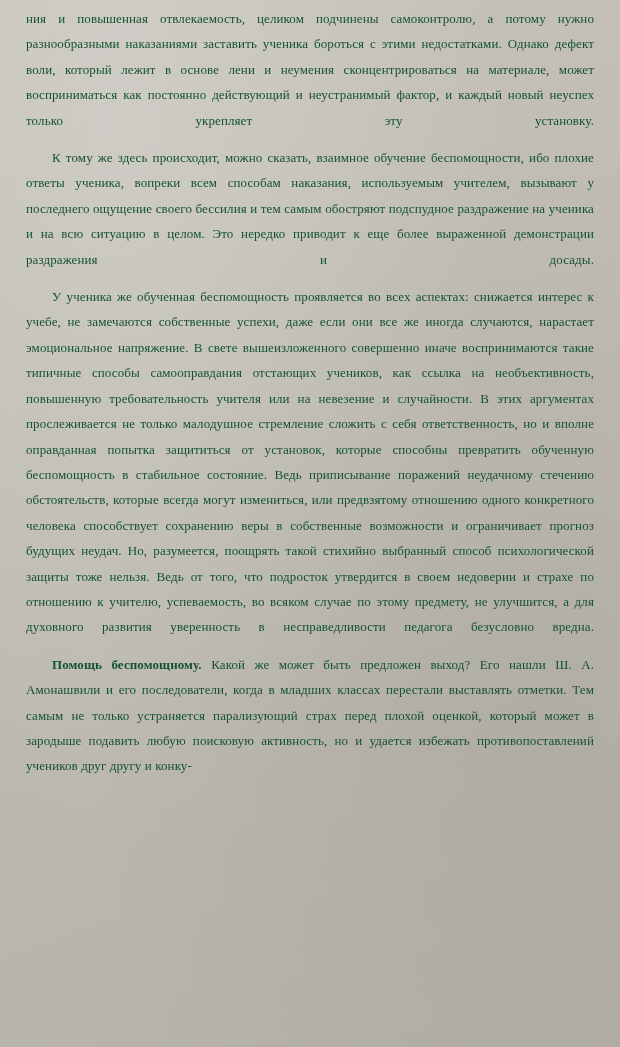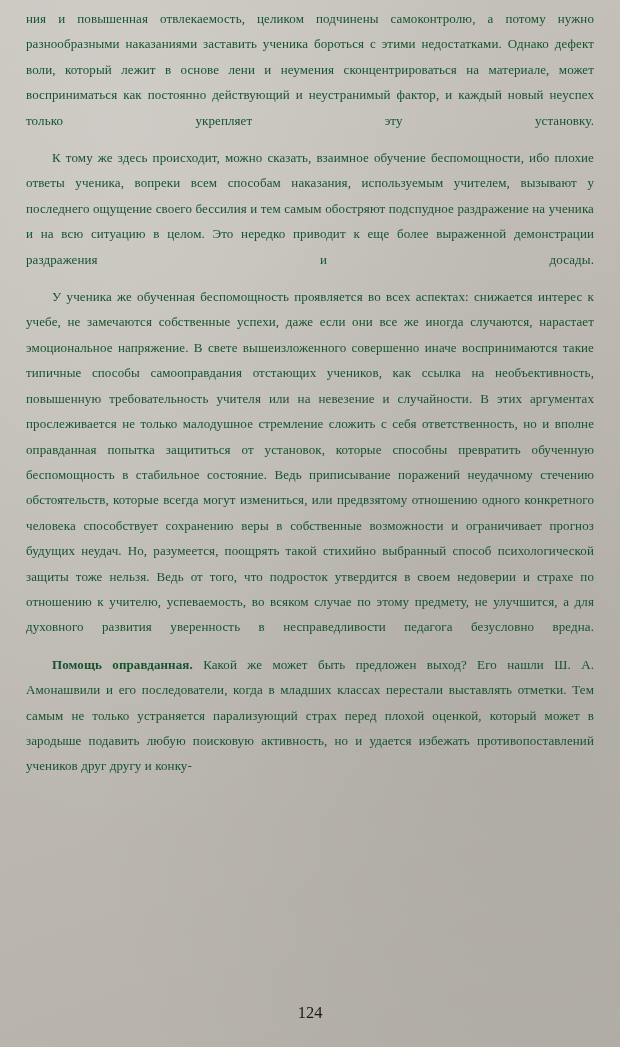--- a/index.html
+++ b/index.html
@@ -80,21 +80,20 @@
 
     <p class="para">
       <span class="indent"></span><span>К тому же здесь происходит, можно сказать, взаимное обучение беспомощности, ибо плохие ответы ученика, вопреки всем способам наказания, используемым учителем, вызывают у последнего ощущение своего бессилия и тем самым обостряют подспудное раздражение на ученика и на всю ситуацию в целом. Это нередко приводит к еще более выраженной демонстрации раздражения и досады.</span>
     </p>
 
     <p class="para">
       <span class="indent"></span><span>У ученика же обученная беспомощность проявляется во всех аспектах: снижается интерес к учебе, не замечаются собственные успехи, даже если они все же иногда случаются, нарастает эмоциональное напряжение. В свете вышеизложенного совершенно иначе воспринимаются такие типичные способы самооправдания отстающих учеников, как ссылка на необъективность, повышенную требовательность учителя или на невезение и случайности. В этих аргументах прослеживается не только малодушное стремление сложить с себя ответственность, но и вполне оправданная попытка защититься от установок, которые способны превратить обученную беспомощность в стабильное состояние. Ведь приписывание поражений неудачному стечению обстоятельств, которые всегда могут измениться, или предвзятому отношению одного конкретного человека способствует сохранению веры в собственные возможности и ограничивает прогноз будущих неудач. Но, разумеется, поощрять такой стихийно выбранный способ психологической защиты тоже нельзя. Ведь от того, что подросток утвердится в своем недоверии и страхе по отношению к учителю, успеваемость, во всяком случае по этому предмету, не улучшится, а для духовного развития уверенность в несправедливости педагога безусловно вредна.</span>
     </p>
 
     <p class="para last-natural">
-      <span class="indent"></span><span class="runhead">Помощь оправданная.</span>
+      <span class="indent"></span><span class="runhead">Помощь беспомощному.</span>
       <span>Какой же может быть предложен выход? Его нашли Ш. А. Амонашвили и его последователи, когда в младших классах перестали выставлять отметки. Тем самым не только устраняется парализующий страх перед плохой оценкой, который может в зародыше подавить любую поисковую активность, но и удается избежать противопоставлений учеников друг другу и конку-</span>
     </p>
 
   </div>
 
-  <div class="folio">124</div>
 
 </div>
 
 </body></html>

